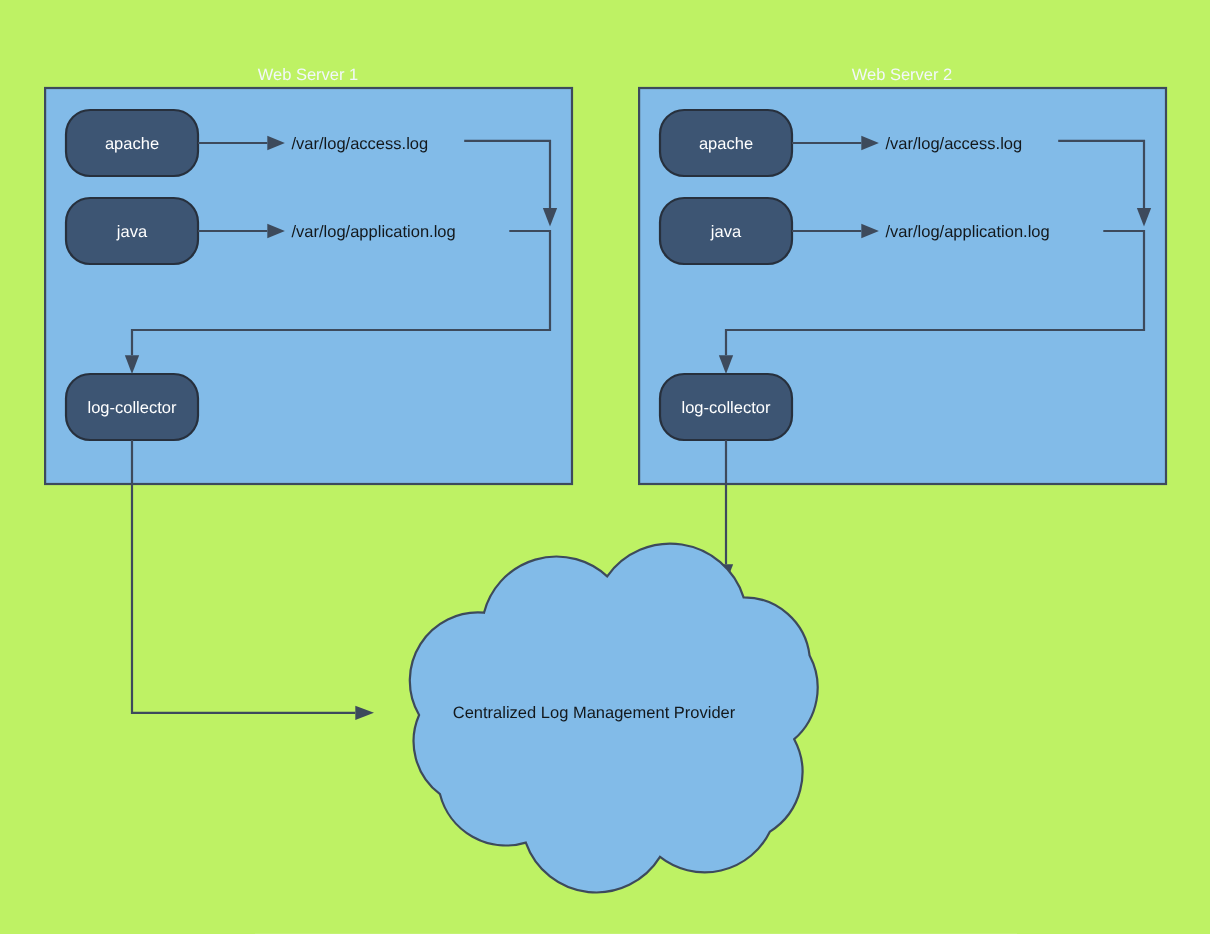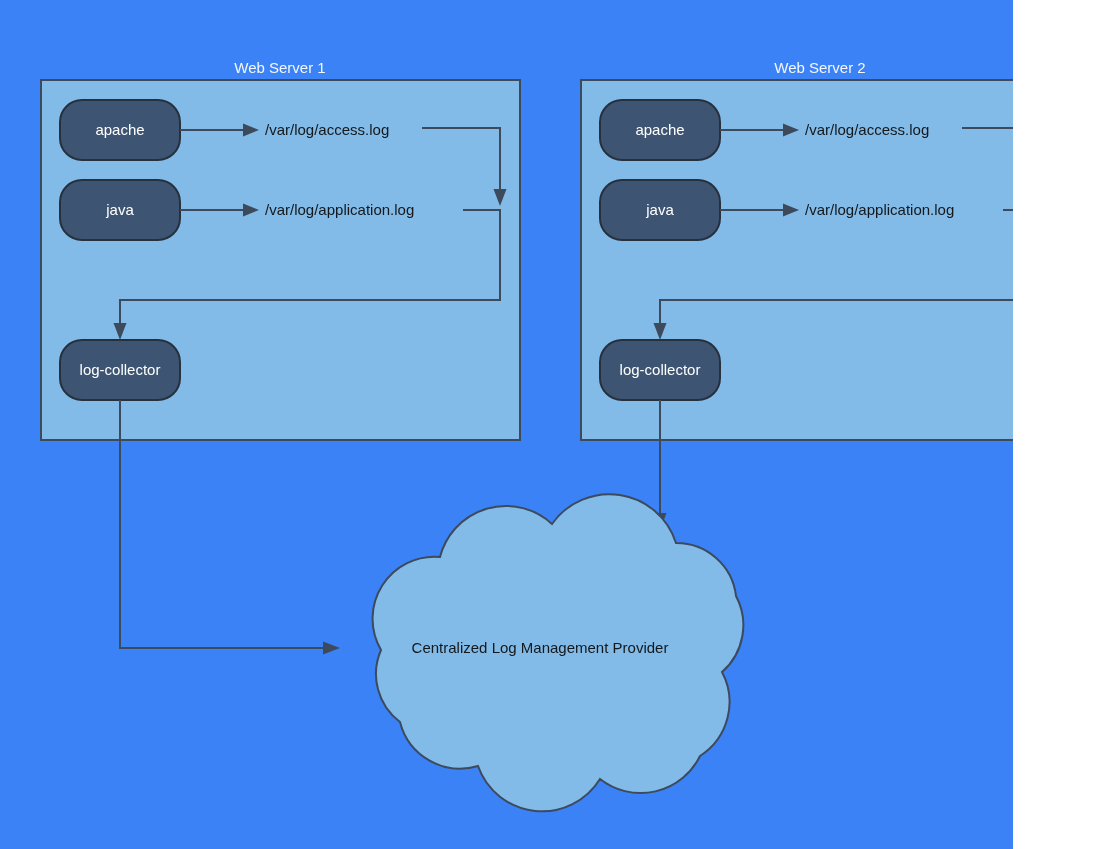--- a/index.html
+++ b/index.html
@@ -2,23 +2,23 @@
 <html><head>
 <meta charset="utf-8">
 <style>
   html, body {
     margin: 0;
     padding: 0;
     background: #ffffff;
   }
   #canvas {
     position: relative;
-    width: 1013px;
+    width: 1100px;
     height: 849px;
-    background: #3b82f6;
+    background: #bef264;
     overflow: hidden;
     font-family: "Liberation Sans", sans-serif;
   }
   #diagram-svg {
     position: absolute;
     left: 0;
     top: 0;
     width: 1100px;
     height: 849px;
     display: block;

